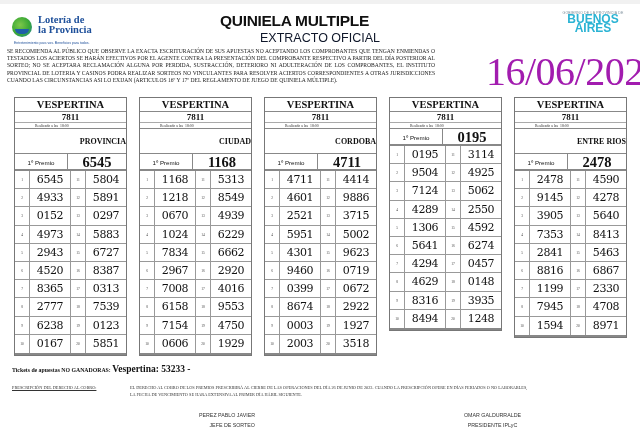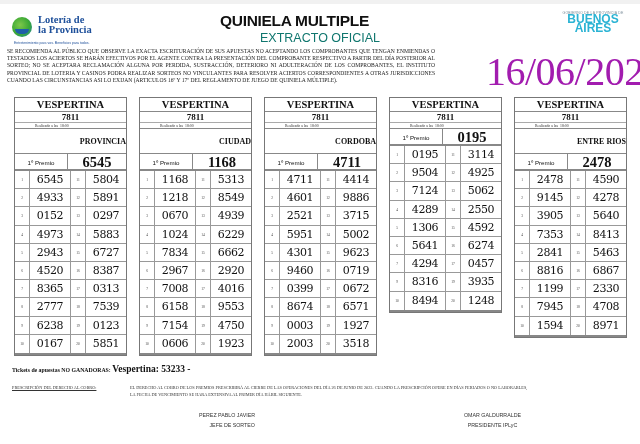--- a/index.html
+++ b/index.html
@@ -6,21 +6,21 @@
   html, body { width: 640px; height: 444px; background: #ffffff; overflow: hidden; }
   body { position: relative; font-family: "Liberation Serif", serif; color: #111; }
   .topbar { position: absolute; left: 0; top: 0; width: 640px; height: 4px; background: #f1f1f1; }
   .logo { position: absolute; left: 12px; top: 11px; width: 90px; height: 34px; }
   .logo-mark { position: absolute; left: 0; top: 6px; width: 20px; height: 20px; border-radius: 50%;
     background: radial-gradient(circle at 40% 40%, #7ec84a 0%, #3aa835 55%, #1a7fbf 100%); }
   .logo-mark::after { content: ""; position: absolute; left: 3px; top: 12px; width: 14px; height: 5px; background: #1f5fa8; border-radius: 0 0 8px 8px; }
   .logo-text { position: absolute; left: 26px; top: 4px; font-family: Liberation Serif, serif; color: #1d4f9a; font-size: 10.5px; line-height: 10px; font-weight: bold; }
   .logo-tag { position: absolute; left: 2px; top: 30px; font-family: "Liberation Sans", sans-serif; color: #1d4f9a; font-size: 3.5px; white-space: nowrap; }
   .title { position: absolute; left: 220px; top: 12px; width: 200px; text-align: left; font-family: "Liberation Sans", sans-serif; font-weight: bold; font-size: 15.5px; letter-spacing: -0.3px; }
-  .subtitle { position: absolute; left: 220px; top: 31px; width: 200px; text-align: center; font-family: "Liberation Sans", sans-serif; font-size: 12.5px; color: #0f766e; }
+  .subtitle { position: absolute; left: 220px; top: 31px; width: 200px; text-align: center; font-family: "Liberation Sans", sans-serif; font-size: 12.5px; color: #0f172a; }
   .gov { position: absolute; left: 558px; top: 11px; width: 70px; text-align: center; font-family: "Liberation Sans", sans-serif; }
   .gov-small { font-size: 3.5px; color: #7a8c99; letter-spacing: 0.2px; white-space: nowrap; }
   .gov-big { font-size: 12px; font-weight: bold; color: #2bb3d4; line-height: 9px; }
   .disclaimer { position: absolute; left: 7px; top: 48px; width: 428px; font-size: 5.6px; line-height: 7.2px; text-align: justify; text-transform: uppercase; color: #222; }
   .date { position: absolute; left: 486px; top: 48px; font-size: 40px; color: #a21caf; letter-spacing: -0.5px; font-family: "Liberation Serif", serif; }
 
   .panel { position: absolute; top: 97px; width: 113px; border: 1px solid #777; background: #fff; }
   .p-turno { height: 14px; border-bottom: 1px solid #888; text-align: center; font-weight: bold; font-size: 10.5px; line-height: 14px; }
   .p-sorteo { height: 10px; text-align: center; font-weight: bold; font-size: 9px; line-height: 10px; }
   .p-hora { height: 7px; border-top: 1px solid #aaa; border-bottom: 1px solid #888; font-size: 3.8px; line-height: 6px; padding-left: 20px; color: #333; }
@@ -203,21 +203,21 @@
         <div class="row">
         <div class="c-idx">9</div>
         <div class="c-num">7154</div>
         <div class="c-idx">19</div>
         <div class="c-num last">4750</div>
       </div>
         <div class="row">
         <div class="c-idx">10</div>
         <div class="c-num">0606</div>
         <div class="c-idx">20</div>
-        <div class="c-num last">1923</div>
+        <div class="c-num last">1929</div>
       </div>
       </div>
     </div>
     <div class="panel" style="left: 264px;">
       <div class="p-turno">VESPERTINA</div>
       <div class="p-sorteo">7811</div>
       <div class="p-hora"><span>Realizado a las</span><span>18:00</span></div>
       <div class="p-prov">CORDOBA</div>
       <div class="p-premio">
         <div class="p-premio-label">1º Premio</div>
@@ -263,21 +263,21 @@
         <div class="row">
         <div class="c-idx">7</div>
         <div class="c-num">0399</div>
         <div class="c-idx">17</div>
         <div class="c-num last">0672</div>
       </div>
         <div class="row">
         <div class="c-idx">8</div>
         <div class="c-num">8674</div>
         <div class="c-idx">18</div>
-        <div class="c-num last">6571</div>
+        <div class="c-num last">2922</div>
       </div>
         <div class="row">
         <div class="c-idx">9</div>
         <div class="c-num">0003</div>
         <div class="c-idx">19</div>
         <div class="c-num last">1927</div>
       </div>
         <div class="row">
         <div class="c-idx">10</div>
         <div class="c-num">2003</div>
@@ -329,20 +329,26 @@
         <div class="c-idx">6</div>
         <div class="c-num">5641</div>
         <div class="c-idx">16</div>
         <div class="c-num last">6274</div>
       </div>
         <div class="row">
         <div class="c-idx">7</div>
         <div class="c-num">4294</div>
         <div class="c-idx">17</div>
         <div class="c-num last">0457</div>
+      </div>
+        <div class="row">
+        <div class="c-idx">8</div>
+        <div class="c-num">4629</div>
+        <div class="c-idx">18</div>
+        <div class="c-num last">0148</div>
       </div>
         <div class="row">
         <div class="c-idx">9</div>
         <div class="c-num">8316</div>
         <div class="c-idx">19</div>
         <div class="c-num last">3935</div>
       </div>
         <div class="row">
         <div class="c-idx">10</div>
         <div class="c-num">8494</div>

